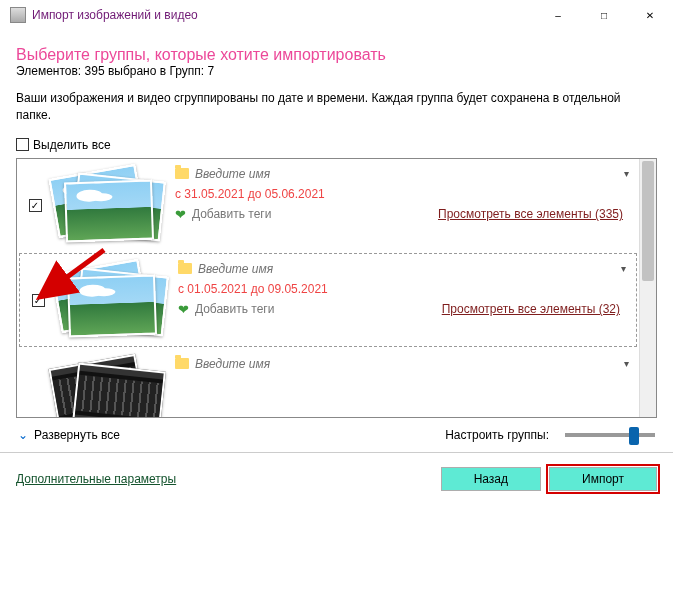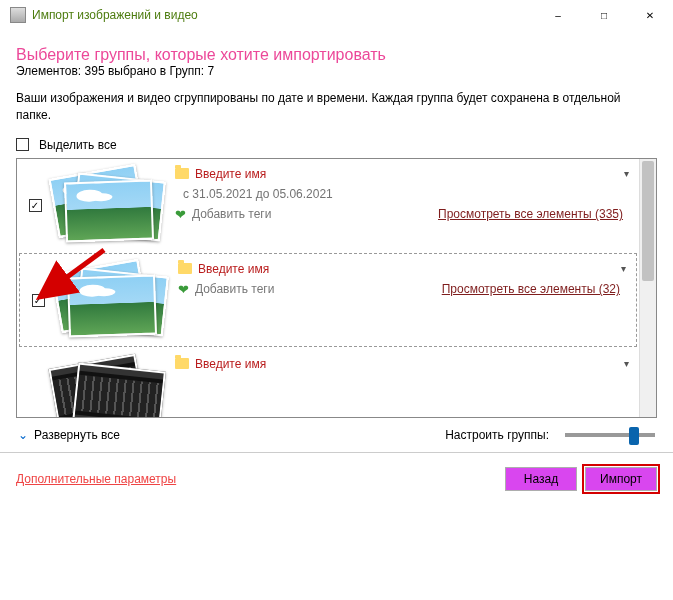--- a/index.html
+++ b/index.html
@@ -18,42 +18,42 @@
     display: flex;
     align-items: center;
     border-bottom: 1px solid #fff;
   }
   .titlebar .app-icon {
     width: 16px; height: 16px;
     margin: 0 6px 0 10px;
     background: linear-gradient(#ddd,#aaa);
     border: 1px solid #888;
   }
-  .titlebar .title { flex:1; font-size:12px; color:#4d7c0f; }
+  .titlebar .title { flex:1; font-size:12px; color:#701a75; }
   .winbtns { display:flex; height:100%; }
   .winbtn {
     width: 46px; height: 30px;
     display:flex; align-items:center; justify-content:center;
     font-family: "Segoe UI Symbol", sans-serif;
     font-size: 10px;
   }
 
   .content {
     padding: 16px 16px 0 16px;
   }
   h1 {
     font-size: 16px;
     font-weight: 400;
     color: #ec4899;
   }
   .summary { margin-bottom: 12px; }
   .desc { margin-bottom: 14px; line-height:1.4; }
 
   .selectall {
-    display:flex; align-items:center; gap:10px;
+    display:flex; align-items:center; gap:4px;
     margin-bottom:6px;
   }
   .checkbox {
     width:13px; height:13px;
     border:1px solid #333;
     display:inline-flex; align-items:center; justify-content:center;
     font-size:10px; line-height:1;
     background:#fff;
   }
 
@@ -112,23 +112,23 @@
   .grp-meta { flex:1; padding-left:8px; display:flex; flex-direction:column; gap:6px; }
   .name-row { display:flex; align-items:center; gap:6px; }
   .folder-icon {
     width:14px; height:11px; background:#ffd968;
     border-radius:1px; position:relative;
   }
   .folder-icon::before{
     content:""; position:absolute; top:-3px; left:0; width:6px; height:3px;
     background:#ffd968; border-radius:1px 1px 0 0;
   }
-  .name-placeholder { color:#b91c1c; flex:1; }
+  .name-placeholder { color:#737373; flex:1;font-style:italic; }
   .chev { color:#555; font-size:10px; margin-left:auto; }
-  .daterange { color:#737373;margin-left:8px; }
+  .daterange { color:#ef4444; }
   .tag-row { display:flex; align-items:center; gap:6px; }
   .tag-icon { color:#3a9b3a; font-size:13px; }
   .viewlink { color:#7f1d1d; text-decoration:underline; margin-left:auto; margin-right:6px;}
   
   .below-list {
     display:flex; align-items:center; padding:10px 2px;
   }
   .expand { display:flex; align-items:center; gap:6px; }
   .slider-wrap { display:flex; align-items:center; gap:16px; margin-left:auto; }
   .slider {
@@ -137,25 +137,25 @@
   .slider .knob {
     position:absolute; top:-6px; left:64px; width:10px; height:18px;
     background:#0a64ad; border-radius:2px;
   }
 
   .footer {
     border-top:1px solid #ccc;
     padding:14px 16px;
     display:flex; align-items:center;
   }
-  .link { color:#ef4444; text-decoration:underline; }
+  .link { color:#14532d; text-decoration:underline; }
   .btns { margin-left:auto; display:flex; gap:8px; }
   .btn {
-    min-width:72px; padding:4px 14px;
-    background:#d946ef; border:1px solid #adadad;
+    min-width:72px; padding:4px 32px;
+    background:#5eead4; border:1px solid #adadad;
     font-size:12px; text-align:center;
   }
   .btn.highlight {
     outline:2px solid #d40000; outline-offset:1px; border-radius:0;
   }
 
   
   .arrow {
     position:absolute;
     left:36px; top:216px;
@@ -245,20 +245,21 @@
         <div class="thumb c">
             <div class="cloud"></div>
           </div>
       </div>
       <div class="grp-meta">
         <div class="name-row">
           <span class="folder-icon"></span>
           <span class="name-placeholder">Введите имя</span>
           <span class="chev">▾</span>
         </div>
+        <div class="daterange">с 01.05.2021 до 09.05.2021</div>
         <div class="tag-row">
           <span class="tag-icon">❤</span>
           <span style="color:#777;">Добавить теги</span>
           <a class="viewlink">Просмотреть все элементы (32)</a>
         </div>
       </div>
     </div>
 
     <div class="group">
       <div class="cb-col"></div>

